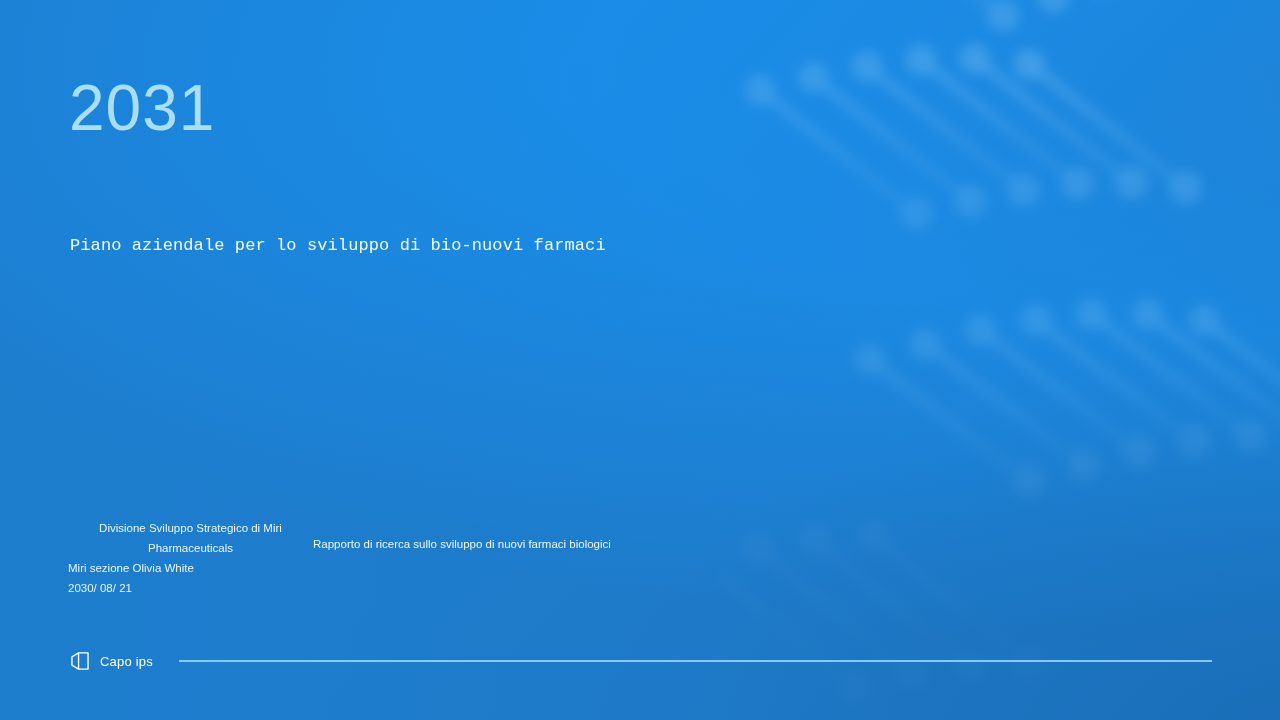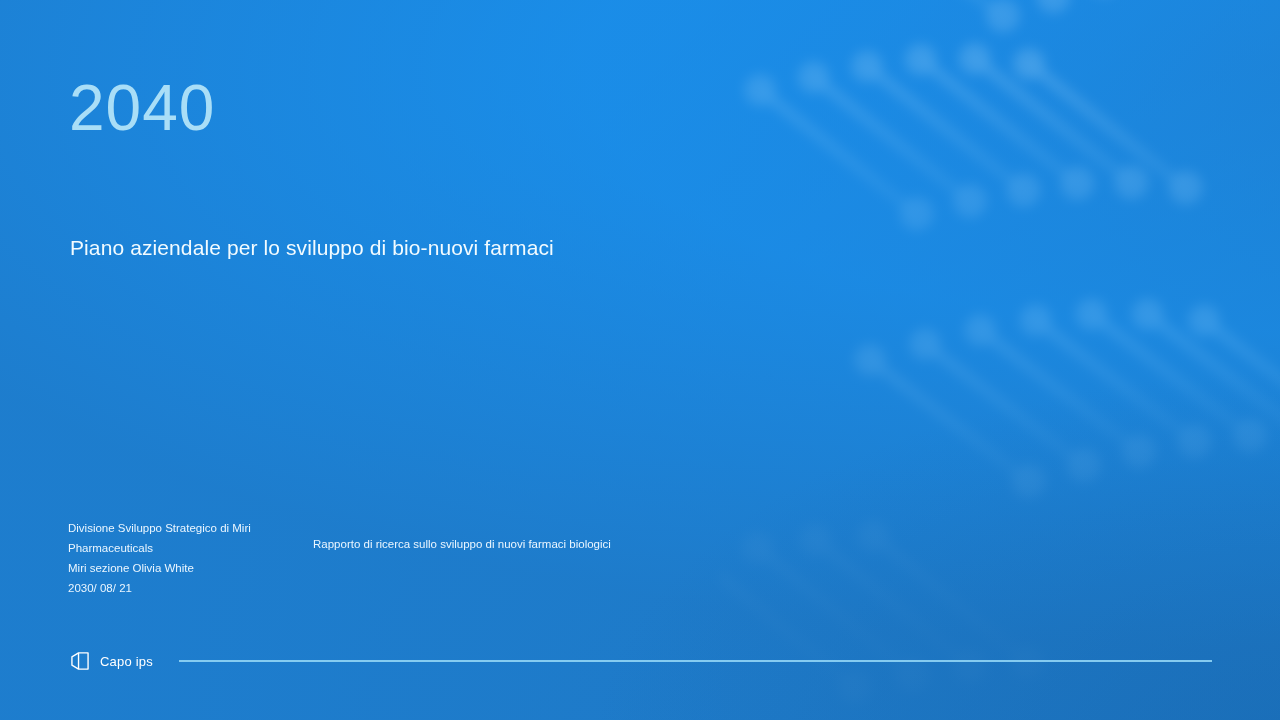--- a/index.html
+++ b/index.html
@@ -72,39 +72,40 @@
     font-weight:400;
     line-height:1.12;
     color:#ffffff;
     letter-spacing:-0.2px;
     white-space:nowrap;
   }
 
   .subhead{
     position:absolute;
     left:70px; top:236px;
-    font-size:21px;
+    font-size:17px;
     font-weight:400;
     color:#f2fbff;
     letter-spacing:.1px;
     white-space:nowrap;
+    font-family:Liberation Mono, monospace;
   }
 
   
   .meta{
     position:absolute;
     left:68px; top:518px;
     display:flex;
     gap:0;
   }
   .meta-col{ font-size:11.5px; line-height:20px; color:#eaf6ff; }
   .meta-col.left{ width:245px; }
   .meta-col.right{ width:420px;margin-top:16px; }
   .meta-line{ white-space:nowrap; }
-  .meta-col.left .meta-line.wrap{ white-space:normal; }
+  .meta-col.left .meta-line.wrap{ white-space:normal;text-align:center; }
 
   
   .footer{
     position:absolute;
     left:69px; bottom:48px;
     display:flex; align-items:center;
     width:1143px;
   }
   .logo-mark{
     width:22px; height:22px;
@@ -182,21 +183,21 @@
         <use href="#helixUnit" transform="translate(116,-16)"></use>
         <use href="#helixUnit" transform="translate(174,-18)"></use>
       </g>
     </svg>
   </div>
   <div class="helix-wash"></div>
   <div class="corner-shade"></div>
 
   <div class="content">
 
-    <div class="year">2040</div>
+    <div class="year">2031</div>
 
 
     <div class="subhead">Piano aziendale per lo sviluppo di bio-nuovi farmaci</div>
 
     <div class="meta">
       <div class="meta-col left">
         <div class="meta-line wrap">Divisione Sviluppo Strategico di Miri Pharmaceuticals</div>
         <div class="meta-line">Miri sezione Olivia White</div>
         <div class="meta-line">2030/ 08/ 21</div>
       </div>

